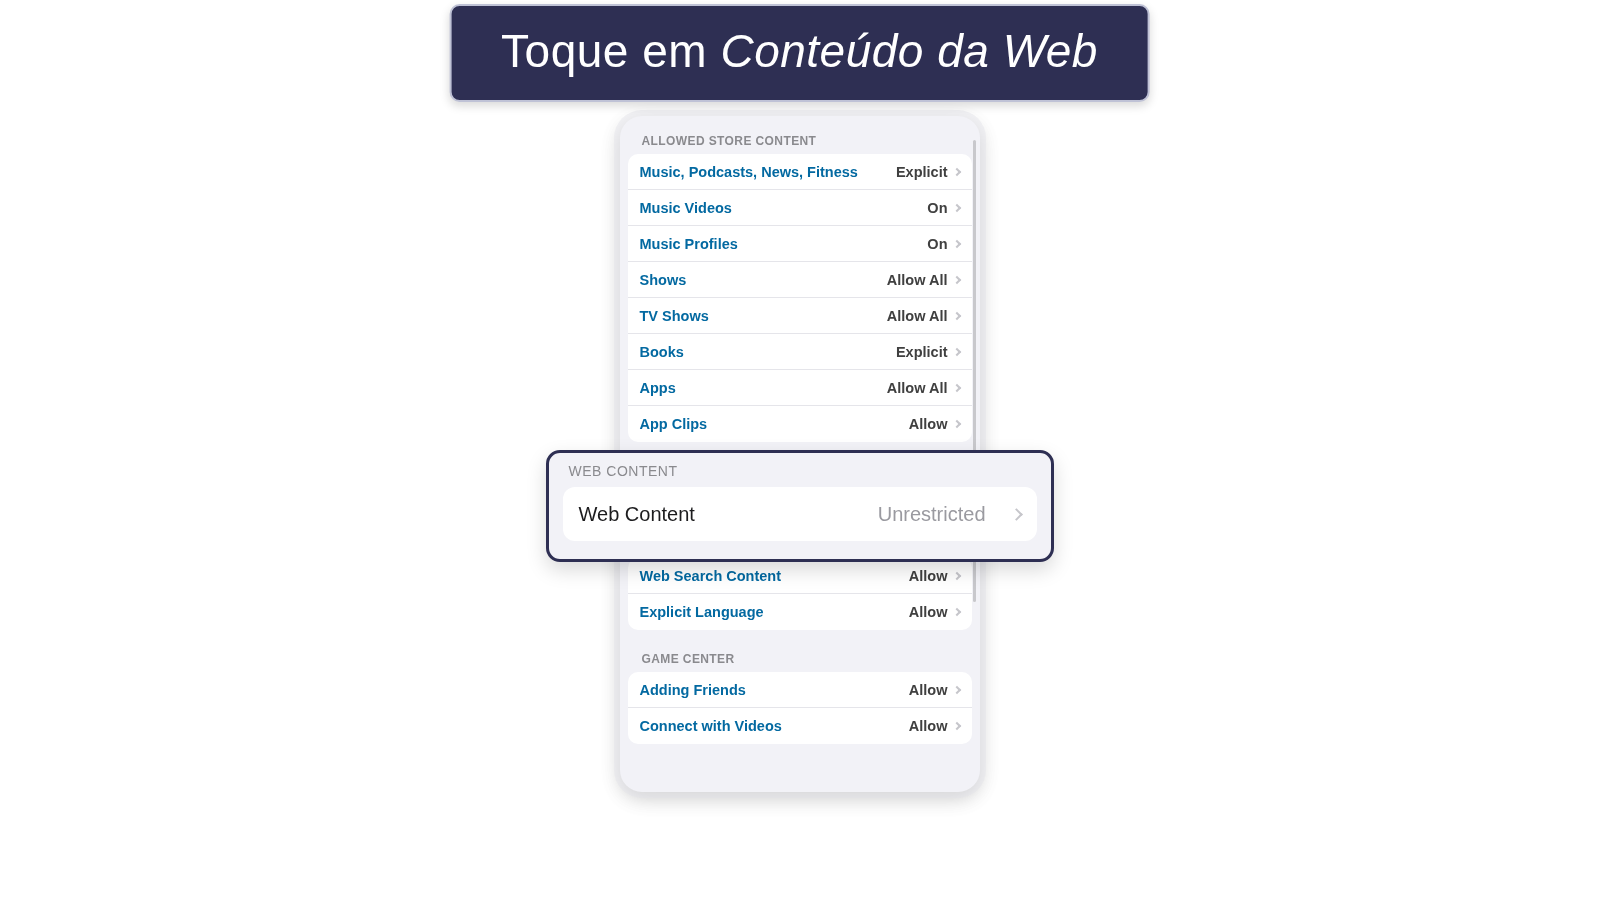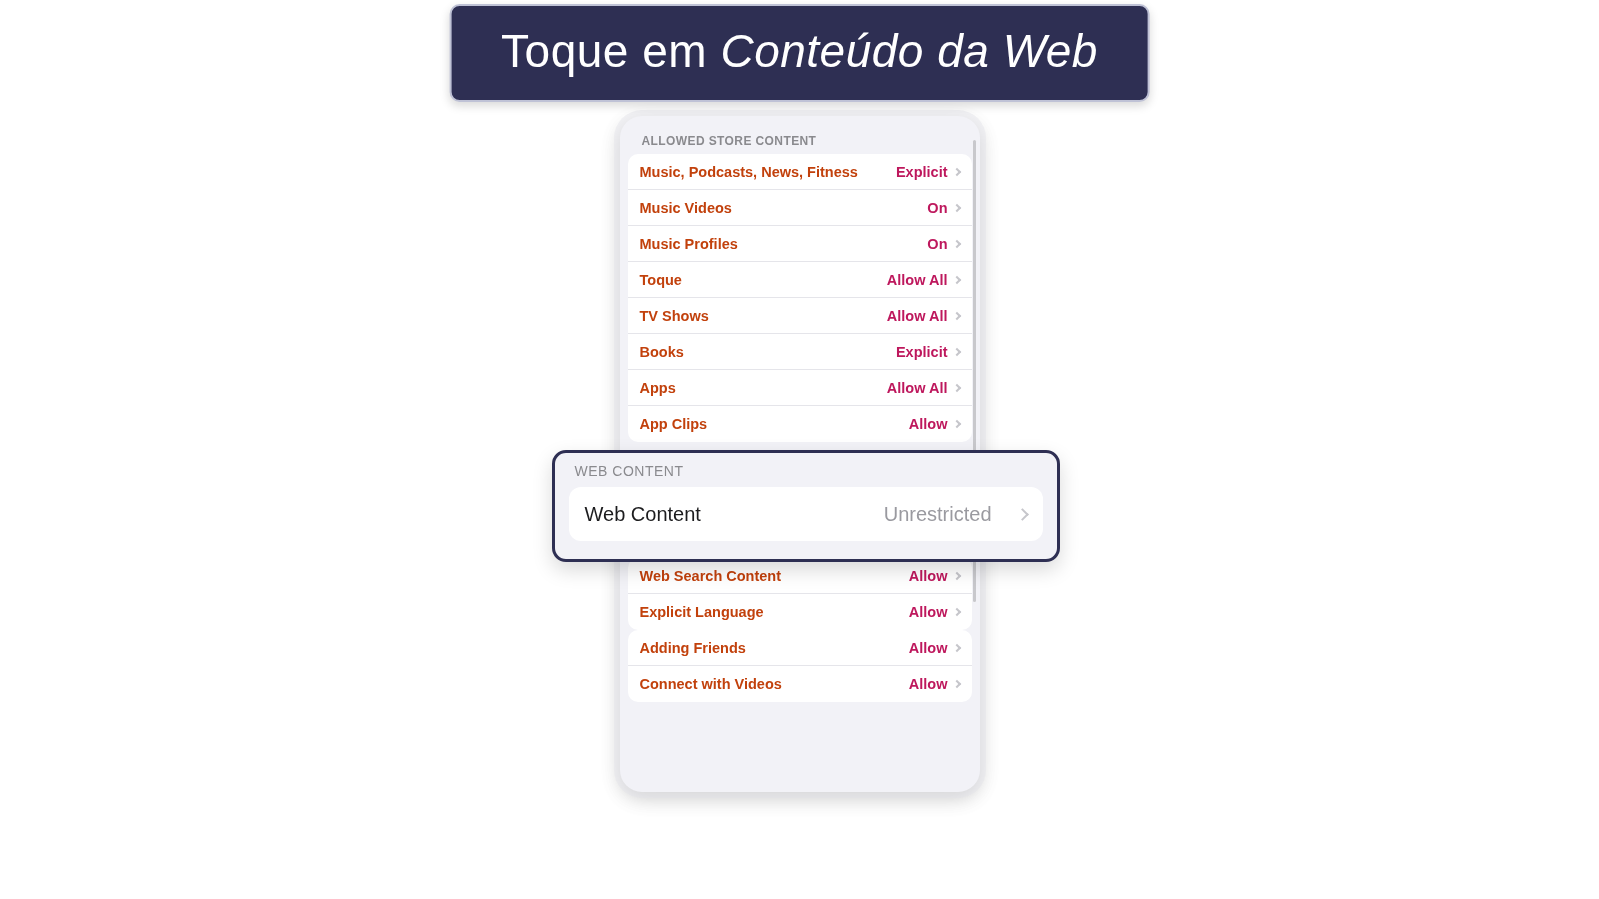--- a/index.html
+++ b/index.html
@@ -76,27 +76,27 @@
   .row {
     display: flex;
     align-items: center;
     justify-content: space-between;
     padding: 0 12px;
     height: 36px;
     border-bottom: 1px solid #e5e5ea;
     font-size: 14.5px;
   }
   .row:last-child { border-bottom: none; }
-  .row .label { color: #c2410c; }
+  .row .label { color: #0369a1; }
   .row .right {
     display: flex;
     align-items: center;
     gap: 6px;
   }
-  .row .value { color: #be185d; padding-left: 36px; }
+  .row .value { color: #404040; padding-left: 36px; }
   .chevron {
     width: 6px; height: 6px;
     border-top: 2px solid #c6c6cb;
     border-right: 2px solid #c6c6cb;
     transform: rotate(45deg);
   }
 
   
   .highlight-box {
     position: absolute;
@@ -104,21 +104,20 @@
     left: 50%;
     transform: translateX(-50%);
     width: 508px;
     height: 112px;
     background: #f2f2f7;
     border: 3px solid #2e2f53;
     border-radius: 14px;
     box-shadow: 0 8px 20px rgba(0,0,0,0.15);
     z-index: 40;
     padding: 8px 14px 12px 14px;
-    margin-left: 6px;
   }
   .highlight-box .hb-header {
     font-size: 14px;
     letter-spacing: 0.5px;
     color: #8a8a8e;
     text-transform: uppercase;
     padding: 2px 6px 8px 6px;
   }
   .highlight-box .hb-row {
     background: #ffffff;
@@ -177,21 +176,21 @@
         </span>
       </div>
       <div class="row">
         <span class="label">Music Profiles</span>
         <span class="right">
           <span class="value">On</span>
           <span class="chevron"></span>
         </span>
       </div>
       <div class="row">
-        <span class="label">Toque</span>
+        <span class="label">Shows</span>
         <span class="right">
           <span class="value">Allow All</span>
           <span class="chevron"></span>
         </span>
       </div>
       <div class="row">
         <span class="label">TV Shows</span>
         <span class="right">
           <span class="value">Allow All</span>
           <span class="chevron"></span>
@@ -232,20 +231,21 @@
       </div>
       <div class="row">
         <span class="label">Explicit Language</span>
         <span class="right">
           <span class="value">Allow</span>
           <span class="chevron"></span>
         </span>
       </div>
     </div>
 
+    <div class="section-header">GAME CENTER</div>
     <div class="list">
       <div class="row">
         <span class="label">Adding Friends</span>
         <span class="right">
           <span class="value">Allow</span>
           <span class="chevron"></span>
         </span>
       </div>
       <div class="row">
         <span class="label">Connect with Videos</span>

